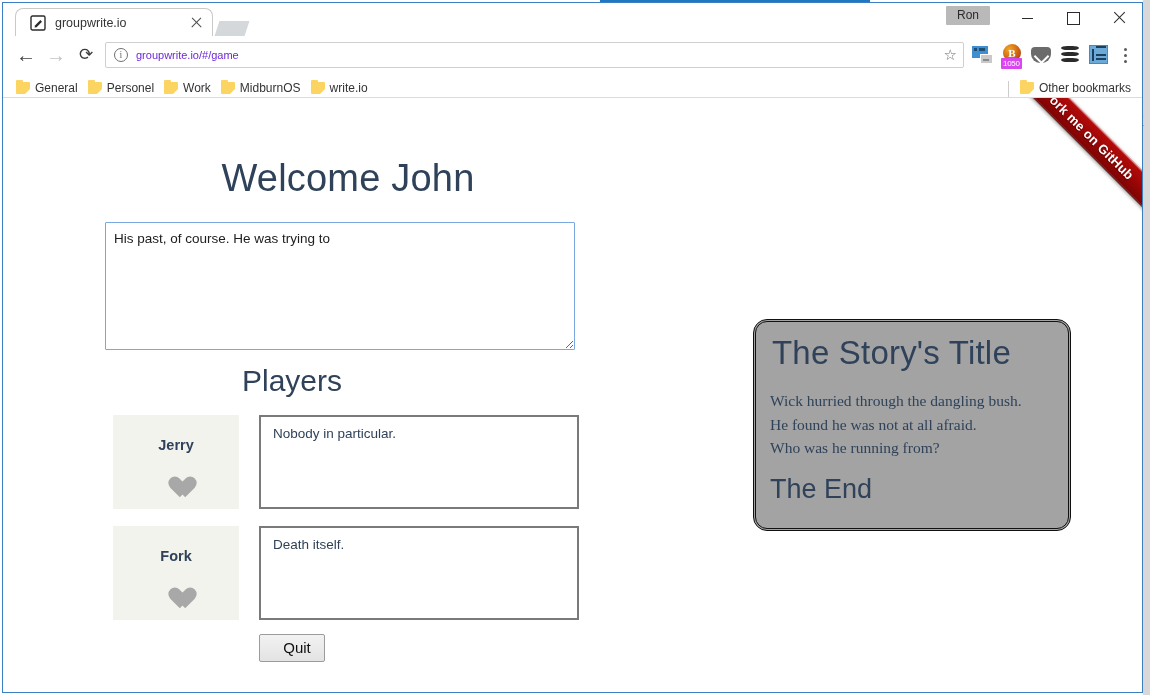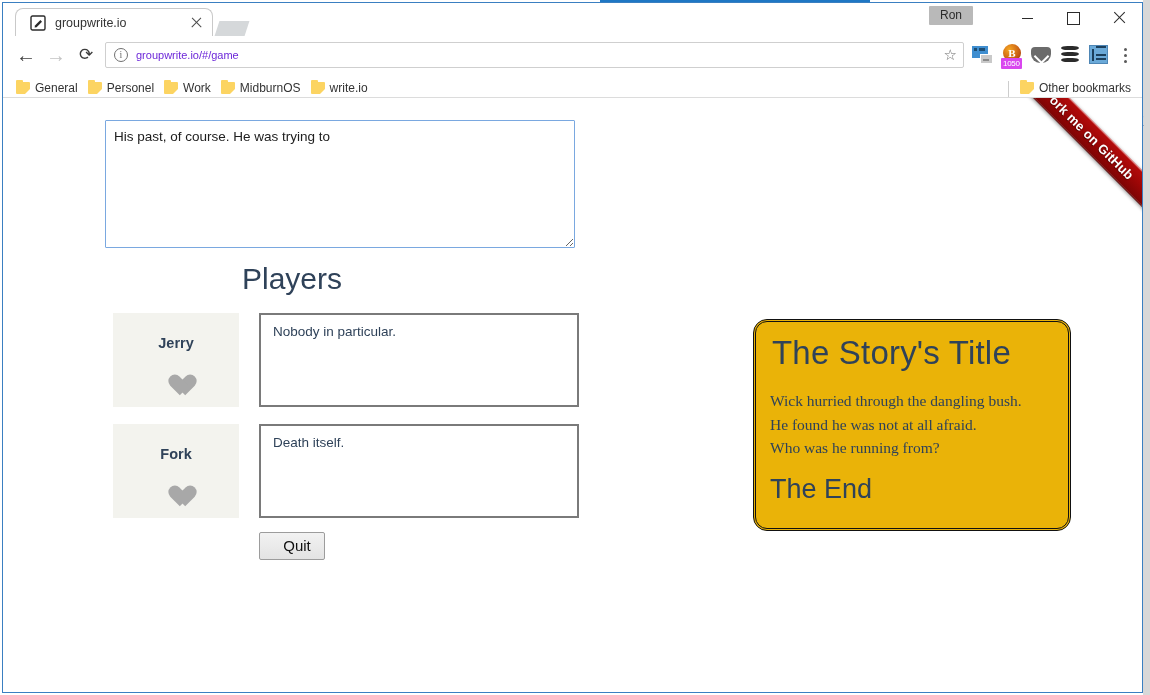--- a/index.html
+++ b/index.html
@@ -108,21 +108,21 @@
   .newtab {
     position: absolute;
     left: 214px; top: 18px;
     width: 30px; height: 15px;
     background: #d5d8da;
     transform: skewX(-18deg);
   }
 
   .profile-chip {
     position: absolute;
-    right: 169px; top: 3px;
+    right: 152px; top: 3px;
     background: #b9b9b9;
     color: #2b2b2b;
     font-size: 12px;
     padding: 2px 11px 3px 11px;
     border-radius: 1px;
     cursor: pointer;
   }
 
   .wincontrols {
     position: absolute;
@@ -522,21 +522,21 @@
   }
 
   
   .story {
     position: absolute;
     left: 750px; top: 221px;
     width: 318px;
     height: 212px;
     border: 3px double #111111;
     border-radius: 14px;
-    background: #eab308;
+    background: #a3a3a3;
     padding: 12px 14px 0 14px;
   }
   .story-title {
     font-size: 33px;
     font-weight: normal;
     color: #2f4259;
     margin: 0 0 0 2px;
     letter-spacing: 0.2px;
     white-space: nowrap;
   }
@@ -672,20 +672,21 @@
         <span class="folder"></span>
         <span class="bm-label">Other bookmarks</span>
       </div>
     </div>
 
     <div class="viewport">
 
       <div class="ribbon">Fork me on GitHub</div>
 
       <div class="left-col">
+        <h1 class="welcome">Welcome John</h1>
 
         <textarea class="compose" placeholder="" style="">His past, of course. He was trying to </textarea>
 
         <h2 class="players-h">Players</h2>
 
         <div class="player-row">
           <div class="player-card">
             <span class="player-name">Jerry</span>
             <span class="heart"></span>
           </div>

